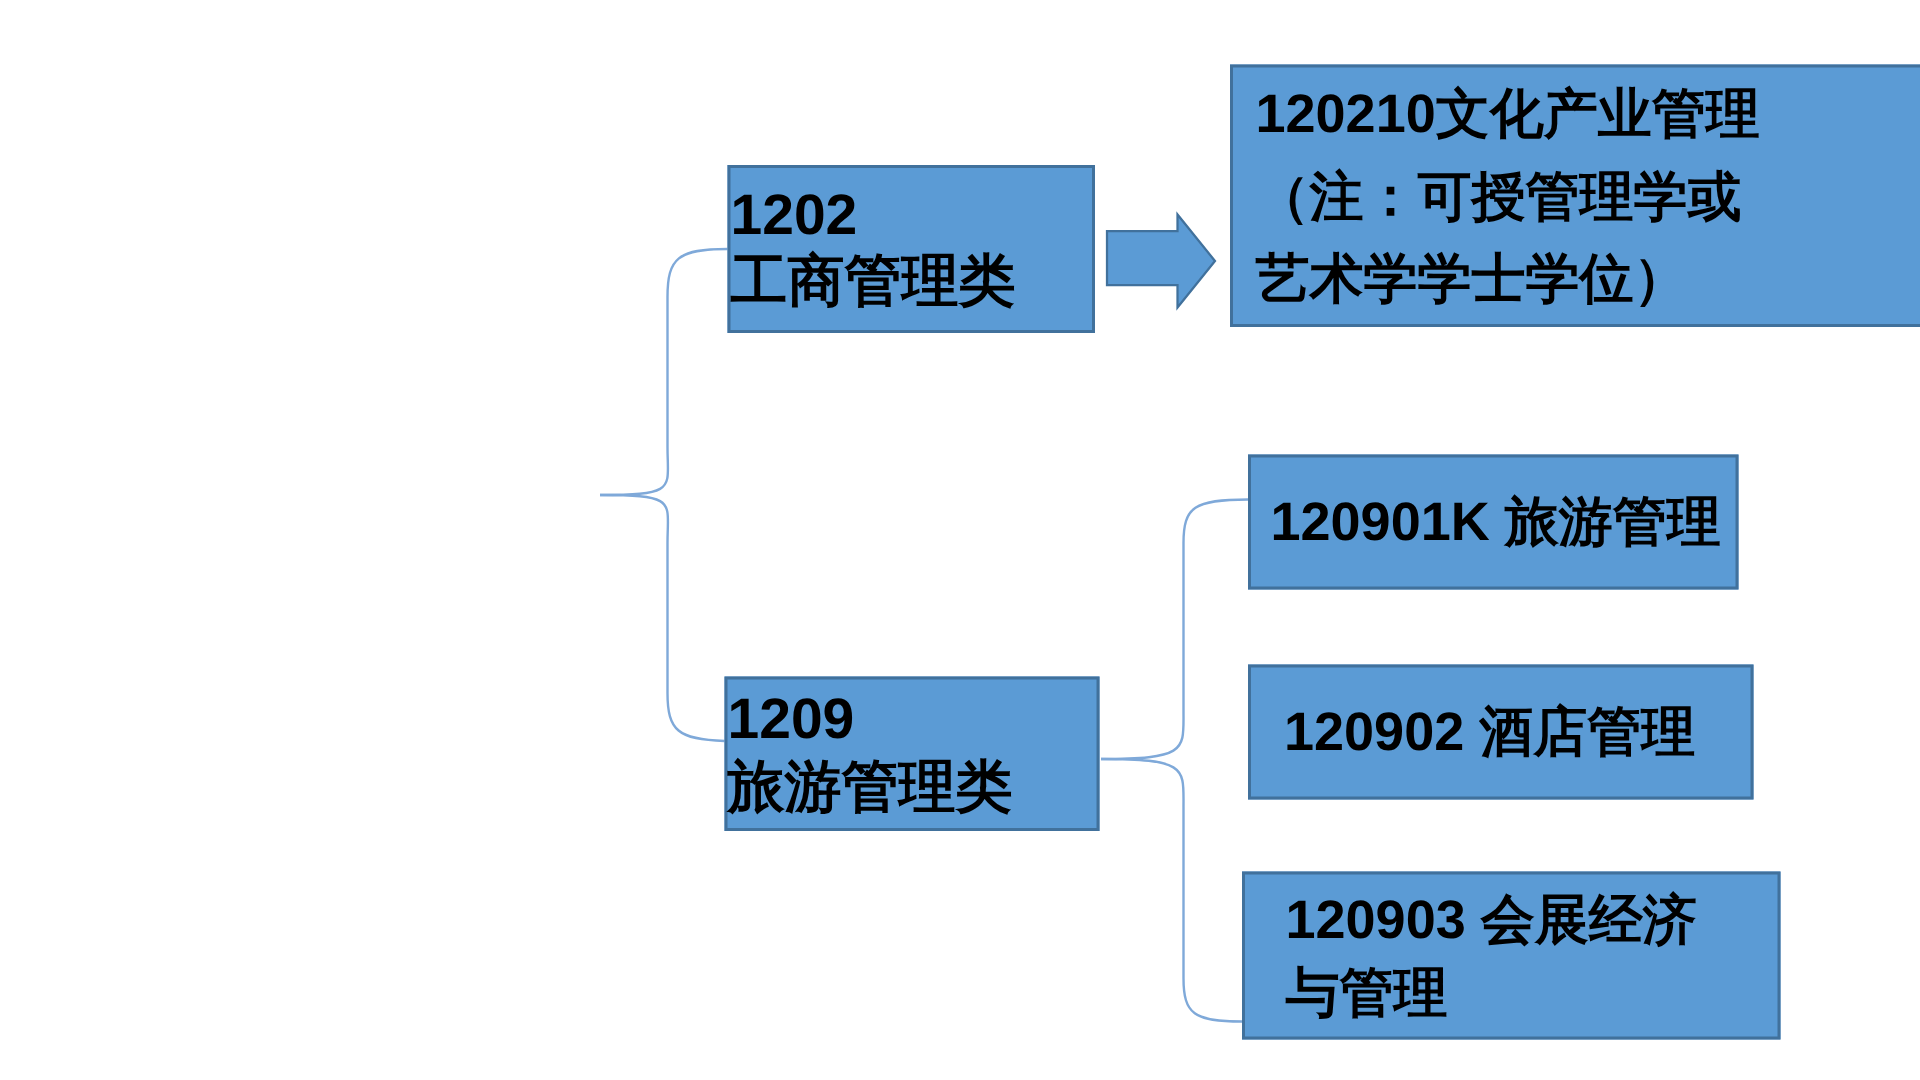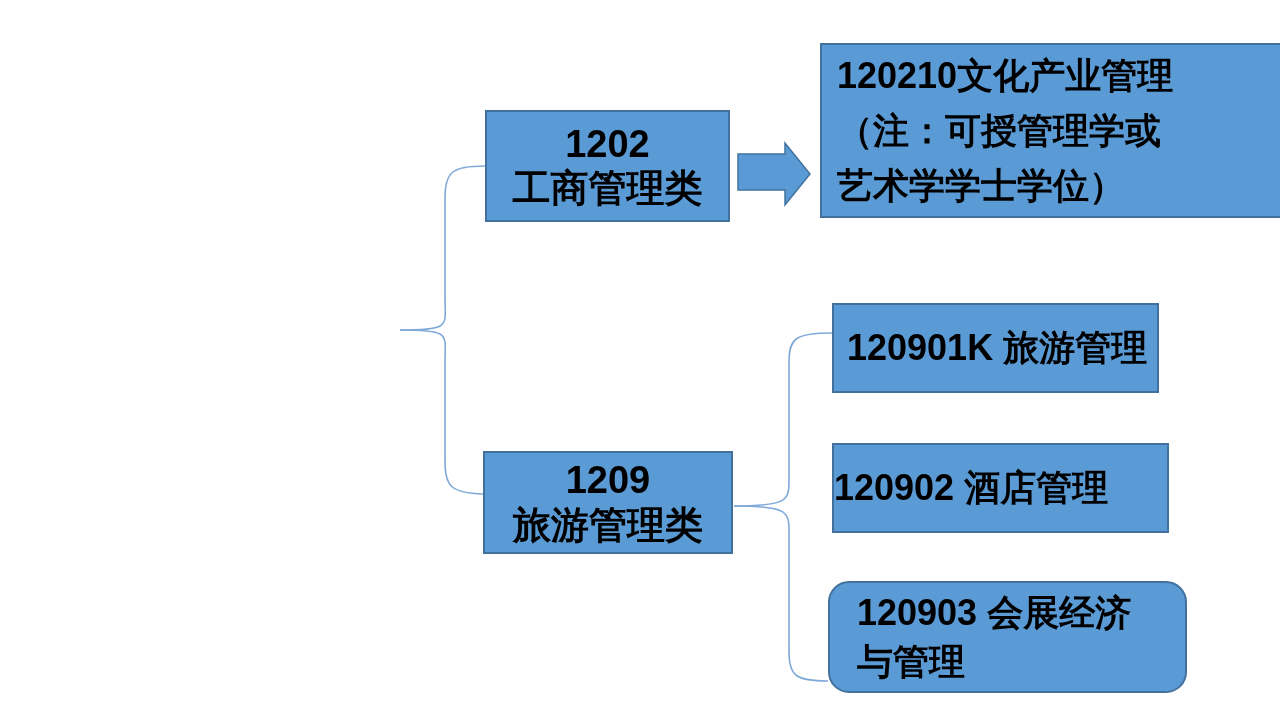--- a/index.html
+++ b/index.html
@@ -40,52 +40,49 @@
   }
   .node-root {
     left: 28px; top: 218px; width: 372px; height: 150px;
     border-radius: 30px;
     text-align: center;
     font-size: 45px;
     line-height: 1.3;
   }
   .node-1202 {
     left: 485px; top: 110px; width: 245px; height: 112px;
-    text-align: center;
     font-size: 38px;
     line-height: 1.16;
   }
   .node-1209 {
     left: 483px; top: 451px; width: 250px; height: 103px;
-    text-align: center;
     font-size: 38px;
     line-height: 1.16;
   }
   .node-120210 {
     left: 820px; top: 43px; width: 485px; height: 175px;
     font-size: 36px;
     line-height: 55px;
     padding-left: 15px; padding-right: 4px;
   }
   .node-120901 {
     left: 832px; top: 303px; width: 327px; height: 90px;
     font-size: 36px;
     padding-left: 13px;
   }
   .node-120902 {
     left: 832px; top: 443px; width: 337px; height: 90px;
     font-size: 36px;
-    padding-left: 0;
+    padding-left: 22px;
   }
   .node-120903 {
     left: 828px; top: 581px; width: 359px; height: 112px;
     font-size: 36px;
     line-height: 49px;
     padding-left: 27px;
-    border-radius: 21px;
   }
 </style>
 </head>
 <body>
 
 <div class="canvas">
 
   <svg class="connector-layer" viewBox="0 0 1280 720" xmlns="http://www.w3.org/2000/svg">
     <path class="connector" d="M 400 330 C 452 330 445 326 445 298 L 445 198 C 445 172 452 166 485 166"></path>
     <path class="connector" d="M 400 330 C 452 330 445 334 445 362 L 445 462 C 445 487 452 493 483 494"></path>

